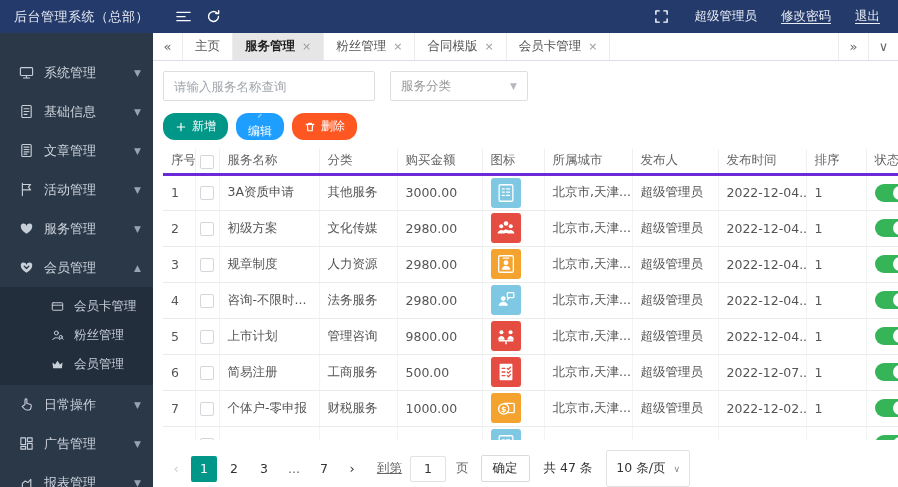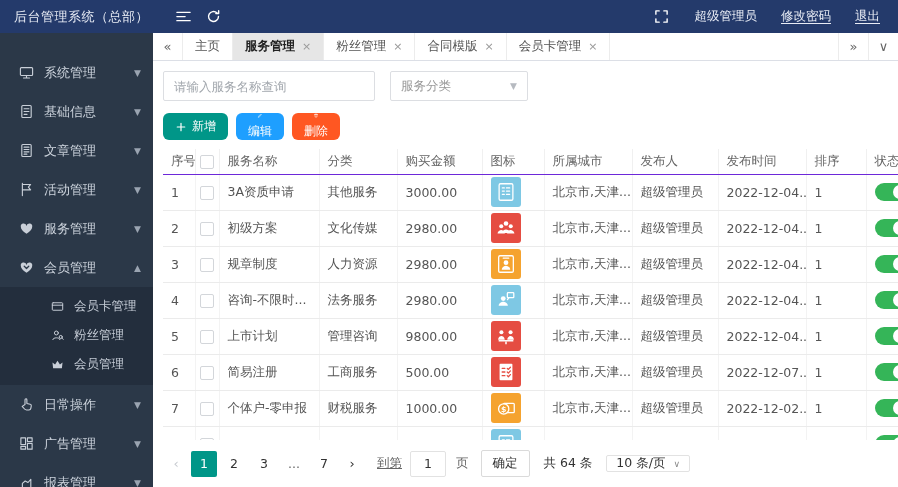--- a/index.html
+++ b/index.html
@@ -49,31 +49,31 @@
 
   .search-row { display:flex; align-items:center; gap:15px; margin-bottom:12px; }
   .text-input { width:212px; height:30px; border:1px solid #dcdee2; border-radius:2px; padding:0 10px; font-size:12.5px; color:#333; outline:none; font-family:inherit; }
   .text-input::placeholder { color:#a2a7ad; }
   .fake-select { width:138px; height:30px; border:1px solid #dcdee2; border-radius:2px; display:flex; align-items:center; padding:0 10px; color:#999; font-size:12.5px; cursor:pointer; background:#fff; }
   .fake-select .sel-caret { margin-left:auto; color:#b6bac0; font-size:9px; }
   .btn-query { height:30px; padding:0 14px; background:#1e9fff; border:none; border-radius:2px; color:#fff; font-size:12.5px; display:inline-flex; align-items:center; gap:6px; cursor:pointer; font-family:inherit; }
   .btn-query svg { width:13px; height:13px; stroke:#fff; fill:none; stroke-width:1.6; stroke-linecap:round; }
 
   .toolbar { display:flex; gap:8px; margin-bottom:9px; }
-  .btn { height:27px; padding:0 12px; border:none; border-radius:6px; color:#fff; font-size:12px; display:inline-flex; align-items:center; gap:5px; cursor:pointer; font-family:inherit; }
+  .btn { height:27px; padding:0 12px; border:none; border-radius:12px; color:#fff; font-size:12px; display:inline-flex; align-items:center; gap:5px; cursor:pointer; font-family:inherit; }
   .btn svg { width:12px; height:12px; stroke:#fff; fill:none; stroke-width:1.6; stroke-linecap:round; stroke-linejoin:round; }
   .btn-add { background:#009688; }
   .btn-edit { background:#1e9fff;flex-direction:column; }
   .btn-refresh { background:#ffb800; }
-  .btn-delete { background:#ff5722;flex-direction:column; }
+  .btn-delete { background:#ff5722; }
 
   
   .table-wrap { width:735px; height:291px; overflow:hidden; }
   table { width:770px; table-layout:fixed; border-collapse:collapse; font-size:12.5px; color:#555; }
-  th { height:25px; font-weight:normal; color:#666; text-align:left; padding:0 8px; border-bottom:1px solid #6d28d9; border-right:1px solid #f0f0f0; white-space:nowrap; overflow:hidden; background:#fff;margin-left:8px; }
+  th { height:25px; font-weight:normal; color:#666; text-align:left; padding:0 8px; border-bottom:3px solid #6d28d9; border-right:1px solid #f0f0f0; white-space:nowrap; overflow:hidden; background:#fff;margin-left:8px; }
   td { height:36px; padding:0 8px; border-bottom:1px solid #ebebeb; border-right:1px solid #f3f3f3; white-space:nowrap; overflow:hidden; }
   th:first-child, td:first-child { padding:0 4px 0 8px; }
   th.cb-col, td.cb-col { text-align:center; padding:0 2px; }
   .cb { display:inline-block; width:14px; height:14px; border:1px solid #d3d6da; border-radius:2px; background:#fff; vertical-align:middle; cursor:pointer; }
   .icon-box { width:30px; height:30px; border-radius:3px; display:flex; align-items:center; justify-content:center; }
   .icon-box svg { width:22px; height:22px; stroke:#fff; fill:none; stroke-width:1.4; stroke-linecap:round; stroke-linejoin:round; }
   .toggle { width:34px; height:18px; border-radius:9px; background:#cfd4da; position:relative; display:inline-block; vertical-align:middle; cursor:pointer; }
   .toggle.on { background:#35b558; }
   .toggle .knob { position:absolute; top:2px; right:2px; width:14px; height:14px; border-radius:50%; background:#fff; }
 
@@ -82,21 +82,21 @@
   .pg-arrow { width:22px; height:26px; line-height:26px; text-align:center; color:#333; cursor:pointer; font-size:13px; }
   .pg-arrow.disabled { color:#c5c9cf; cursor:default; }
   .pg-num { min-width:26px; height:26px; line-height:26px; text-align:center; padding:0 3px; cursor:pointer; border-radius:2px; }
   .pg-num.active { background:#009688; color:#fff; cursor:default; }
   .pg-num.dots { cursor:default; color:#666; }
   .pg-label { margin:0 4px 0 10px; color:#666;text-decoration:underline; }
   .pg-input { width:36px; height:26px; border:1px solid #e2e2e2; border-radius:2px; text-align:center; font-size:12.5px; color:#333; outline:none; font-family:inherit; }
   .pg-unit { margin:0 8px 0 6px; color:#666; }
   .pg-confirm { height:27px; padding:0 11px; background:#fff; border:1px solid #dadada; border-radius:2px; font-size:12.5px; color:#333; cursor:pointer; font-family:inherit; }
   .pg-total { margin:0 10px; color:#333; }
-  .pg-size { height:17px; border:1px solid #e2e2e2; border-radius:2px; padding:0 9px; display:flex; align-items:center; gap:8px; cursor:pointer; color:#333; background:#fff; }
+  .pg-size { height:37px; border:1px solid #e2e2e2; border-radius:2px; padding:0 9px; display:flex; align-items:center; gap:8px; cursor:pointer; color:#333; background:#fff; }
   .pg-size .sel-caret { font-size:9px; color:#888; }
 </style>
 </head>
 <body>
 
 <div class="app">
 
   <div class="topbar">
     <div class="tb-title">后台管理系统（总部）</div>
     <div class="tb-icon">
@@ -565,21 +565,21 @@
               <span class="pg-num">2</span>
               <span class="pg-num">3</span>
               <span class="pg-num dots">...</span>
               <span class="pg-num">7</span>
             </span>
           <span class="pg-arrow">›</span>
           <span class="pg-label">到第</span>
           <input class="pg-input" type="text" value="1" style="">
           <span class="pg-unit">页</span>
           <button class="pg-confirm">确定</button>
-          <span class="pg-total">共 64 条</span>
+          <span class="pg-total">共 47 条</span>
           <div class="pg-size">
             <span>10 条/页</span>
             <span class="sel-caret">∨</span>
           </div>
         </div>
 
       </div>
     </div>
   </div>
 </div>

